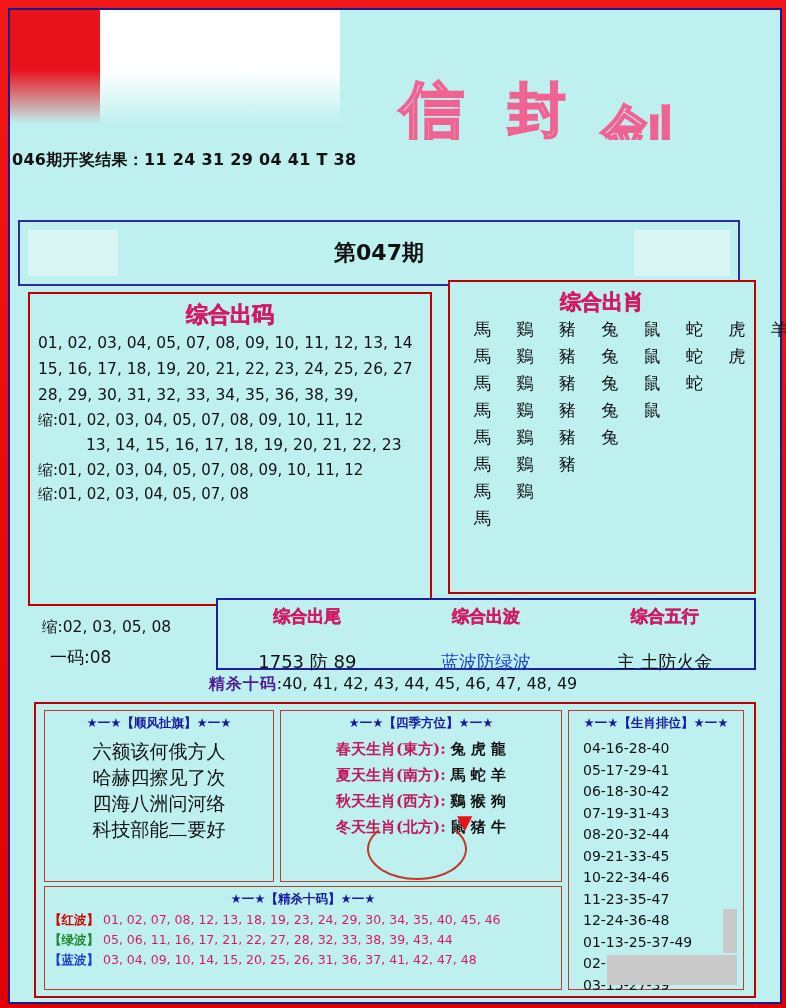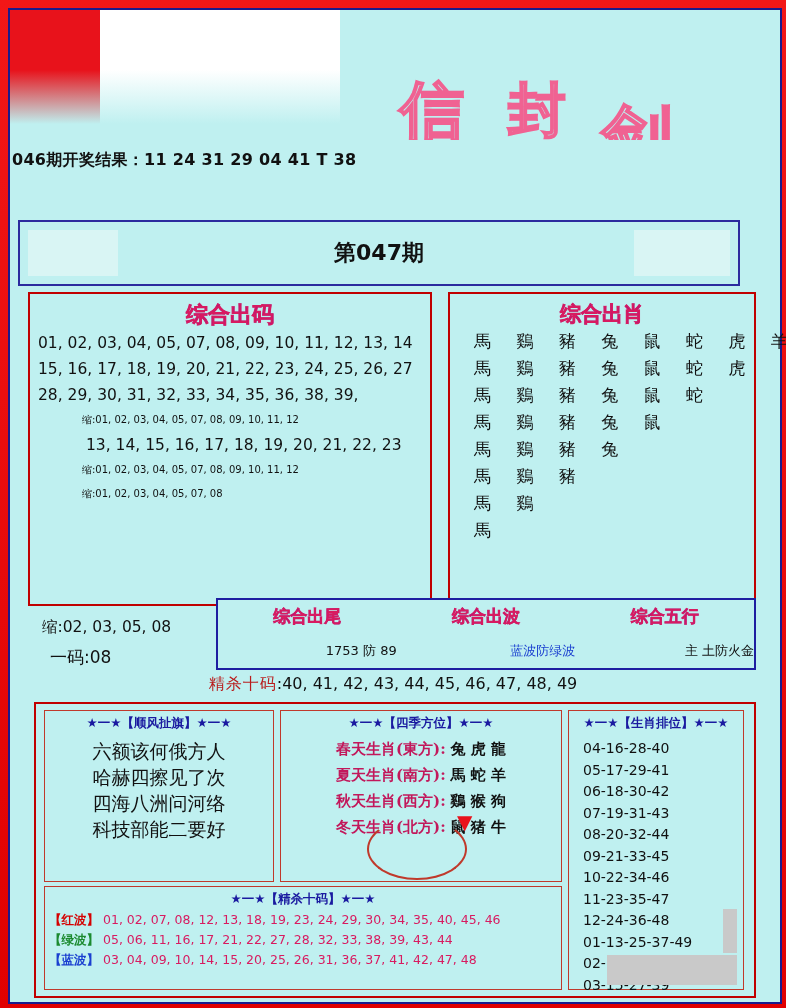--- a/index.html
+++ b/index.html
@@ -44,39 +44,39 @@
   .issuebox{position:absolute;left:8px;top:210px;width:718px;height:62px;border:2px solid #2b2b9e;background:#bff0f0;}
   .issuebox .leftnub{position:absolute;left:8px;top:8px;width:90px;height:46px;background:#d9f5f4;}
   .issuebox .rightnub{position:absolute;right:8px;top:8px;width:96px;height:46px;background:#d9f5f4;}
   .issuebox .label{position:absolute;left:0;right:0;top:16px;text-align:center;font-size:22px;font-weight:bold;color:#111;}
 
   
   .leftbox{position:absolute;left:18px;top:282px;width:400px;height:310px;border:2px solid #c00000;background:#bff0f0;}
   .leftbox .head{text-align:center;margin-top:6px;font-size:22px;font-weight:bold;color:#6a0dad;-webkit-text-stroke:0.6px #d81b60;font-family:"DejaVu Serif","Liberation Serif",serif;}
   .numrow{font-size:15.5px;color:#111;padding:0 8px;line-height:26px;white-space:nowrap;}
   .numrow.ind{padding-left:56px;}
-  .suo{font-size:10px;color:#111;padding:0 8px;line-height:24px;white-space:nowrap;margin-left:44px;}
-
-  
-  .rightbox{position:absolute;left:438px;top:282px;width:304px;height:310px;border:2px solid #c00000;background:#bff0f0;}
+  .suo{font-size:15px;color:#111;padding:0 8px;line-height:24px;white-space:nowrap;}
+
+  
+  .rightbox{position:absolute;left:438px;top:270px;width:304px;height:310px;border:2px solid #c00000;background:#bff0f0;}
   .rightbox .head{text-align:center;margin-top:6px;font-size:21px;font-weight:bold;color:#6a0dad;-webkit-text-stroke:0.6px #d81b60;font-family:"DejaVu Serif","Liberation Serif",serif;}
   .zrow{font-size:17px;color:#111;letter-spacing:10px;padding-left:24px;line-height:27px;white-space:nowrap;font-family:"DejaVu Serif","Liberation Serif",serif;}
 
   
   .midbox{position:absolute;left:206px;top:588px;width:536px;height:68px;border:2px solid #1e1ea0;background:#bff0f0;display:flex;}
   .midcol{flex:1;text-align:center;padding-top:5px;}
   .midcol .ttl{font-size:17px;font-weight:bold;color:#6a0dad;-webkit-text-stroke:0.5px #d81b60;font-family:"DejaVu Serif","Liberation Serif",serif;}
-  .midcol .val{font-size:13px;color:#111;margin-top:14px;text-align:right;}
+  .midcol .val{font-size:18px;color:#111;margin-top:22px;}
   .midcol .val.blue{color:#1a3fd0;}
   .leftsuo2{position:absolute;left:32px;top:607px;font-size:15.5px;color:#111;}
   .yima{position:absolute;left:40px;top:636px;font-size:17px;color:#111;}
 
   
   .tenline{position:absolute;left:24px;top:664px;width:718px;text-align:center;font-size:16px;color:#111;}
-  .tenline .lbl{color:#b91c1c;font-weight:normal;letter-spacing:1px;}
+  .tenline .lbl{color:#4c1d95;font-weight:bold;letter-spacing:1px;}
 
   
   .btm{position:absolute;left:24px;top:692px;width:718px;height:292px;border:2px solid #c00000;background:#bff0f0;}
   .panel-left{position:absolute;left:8px;top:6px;width:228px;height:170px;border:1px solid #c0392b;}
   .panel-mid{position:absolute;left:244px;top:6px;width:280px;height:170px;border:1px solid #c0392b;}
   .panel-right{position:absolute;left:532px;top:6px;width:174px;height:278px;border:1px solid #c0392b;}
   .panel-bottom{position:absolute;left:8px;top:182px;width:516px;height:102px;border:1px solid #c0392b;}
 
   .ptitle{text-align:center;font-size:12.5px;font-weight:bold;color:#1a1aa0;margin-top:4px;}
   .poem{font-size:19px;color:#111;text-align:center;line-height:26px;margin-top:6px;font-family:"DejaVu Serif","Liberation Serif",serif;}

